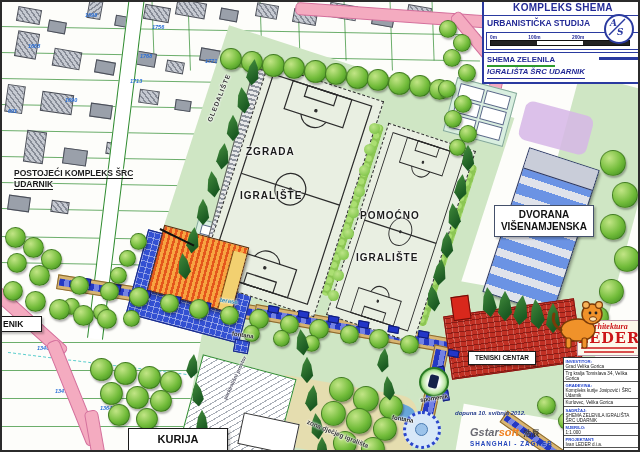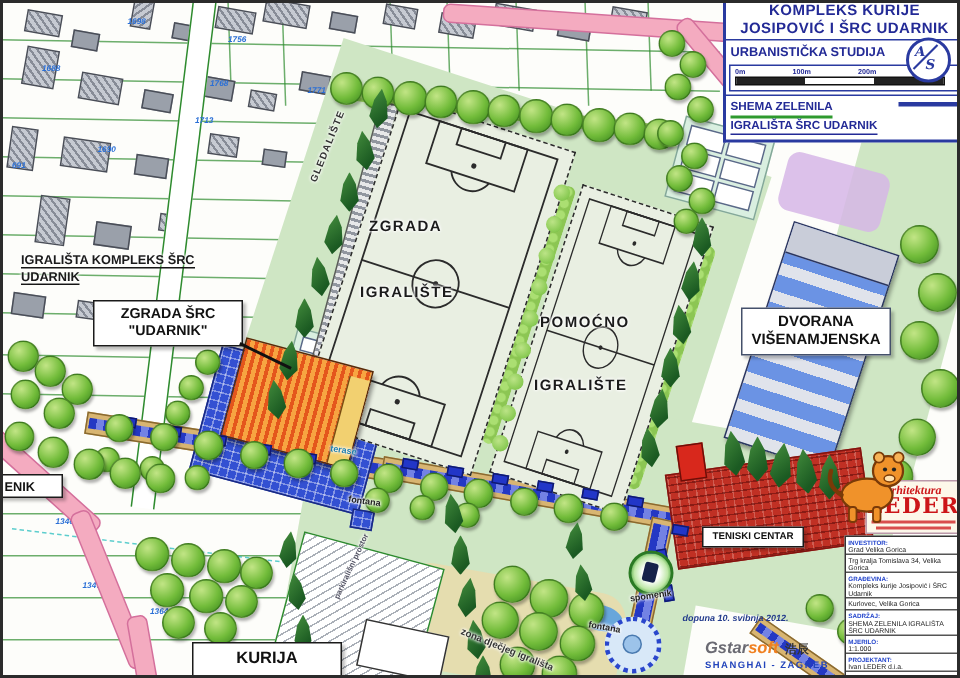--- a/index.html
+++ b/index.html
@@ -78,21 +78,21 @@
   .tb .row2{position:relative;padding:2px 3px;font-weight:bold;font-size:8.5px;height:11px;}
   .tb .logo{position:absolute;right:8px;top:-2px;width:26px;height:26px;border:2px solid #2a3aa0;border-radius:50%;background:#fff;z-index:2;}
   .tb .scalebox{margin:1px 2px 2px 2px;border:1.5px solid #2a3aa0;padding:1px 3px 3px 3px;}
   .tb .mlab{font-weight:bold;font-size:7.5px;}
   .tb .ticks{display:flex;justify-content:space-between;width:138px;font-size:4.8px;font-weight:bold;margin-top:1px;}
   .tb .bar{width:138px;height:4px;border:1px solid #111;
         background:linear-gradient(90deg,#222 0 33.3%,#fff 33.3% 66.6%,#222 66.6% 100%);}
   .tb .row4{display:flex;border-top:1.6px solid #2a3aa0;padding:2px 3px 3px 3px;}
   .tb .states{flex:1;font-weight:bold;font-size:7.8px;line-height:1.35;}
   .tb .g-ul{display:inline-block;border-bottom:2px solid #2e9a2e;}
-  .tb .n-ul{display:inline-block;border-bottom:1px solid #232a96;}
+  .tb .n-ul{display:inline-block;border-bottom:1px solid #232a96;font-style:italic;}
   .tb .ten{width:40px;text-align:center;font-family:"DejaVu Serif",serif;font-weight:bold;font-size:24px;color:#1d5f23;line-height:1;}
   .tb .ten u{display:block;height:0;border-bottom:3px solid #2a3aa0;margin-top:2px;text-decoration:none;}
   
   .logo-led{left:577px;top:320px;width:62px;z-index:62;background:#fdf8ea;border:1px solid #b9a;text-align:center;padding:1px 0 2px 0;}
   .logo-led .a1{font-style:italic;font-weight:bold;font-size:8px;color:#cc1518;font-family:"Liberation Serif",serif;}
   .logo-led .a2{font-weight:bold;font-size:14.5px;color:#cc1518;letter-spacing:1px;font-family:"DejaVu Serif",serif;line-height:1;}
   .logo-led .rl{height:2px;background:#cc1518;opacity:.75;margin:1.5px 3px 0 3px;}
   .tbl{left:563px;top:357px;width:76px;z-index:62;background:#fff;border:1px solid #333;font-size:4.6px;}
   .tb-row{display:flex;flex-direction:column;border-bottom:.8px solid #555;padding:.5px 1.5px;min-height:6px;justify-content:center;}
   .tb-label{color:#2244cc;font-weight:bold;font-size:4.2px;}
@@ -399,26 +399,22 @@
   </div>
 
   <div class="abs fountain" style="left:403px;top:411px;">
       <i></i>
     </div>
   <div class="abs monument" style="left:419px;top:367px;">
       <i></i>
     </div>
 
   <div class="abs map-text" style="left:14px;top:168px;font-size:8.5px;">
-    <div class="ul">IGRALIŠTA KOMPLEKS ŠRC</div>
+    <div class="ul">POSTOJEĆI KOMPLEKS ŠRC</div>
     <div class="ul" style="display:inline-block;">UDARNIK</div>
-  </div>
-  <div class="abs label-box" style="left:62px;top:200px;width:98px;font-size:9.5px;padding:3px 0;">
-    <div>ZGRADA ŠRC</div>
-    <div>"UDARNIK"</div>
   </div>
   <div class="abs leader" style="left:160px;top:228px;width:38px;transform:rotate(26deg);"></div>
 
   <div class="abs map-text" style="left:246px;top:146px;font-size:10px;letter-spacing:1px;">ZGRADA</div>
   <div class="abs map-text" style="left:240px;top:190px;font-size:10px;letter-spacing:1px;">IGRALIŠTE</div>
   <div class="abs map-text" style="left:360px;top:210px;font-size:10px;letter-spacing:1px;">POMOĆNO</div>
   <div class="abs map-text" style="left:356px;top:252px;font-size:10px;letter-spacing:1px;">IGRALIŠTE</div>
   <div class="abs map-text" style="left:206px;top:120px;font-size:6.5px;letter-spacing:1px;transform:rotate(-68deg);transform-origin:left top;color:#333;">GLEDALIŠTE</div>
 
   <div class="abs label-box" style="left:494px;top:205px;width:98px;font-size:10px;padding:3px 0;border-width:1px;border-color:#44506a;">
@@ -438,22 +434,21 @@
   <div class="abs note" style="left:455px;top:410px;">dopuna 10. svibnja 2012.</div>
 
   <div class="abs gstar" style="left:470px;top:422px;">
     <span class="g1">Gstar</span><span class="g2">soft</span>
     <span class="g3">浩辰</span>
     <span class="g4">SHANGHAI - ZAGREB</span>
   </div>
 
   <div class="abs tb">
     <div class="row1">
-      <div>KOMPLEKS KURIJE</div>
-      <div>JOSIPOVIĆ I ŠRC UDARNIK</div>
+      <div>KOMPLEKS SHEMA</div>
     </div>
     <div class="row2">
       <span>URBANISTIČKA STUDIJA</span>
       <span class="logo">
         <svg width="22" height="22" viewBox="0 0 22 22">
           <line x1="3" y1="19" x2="19" y2="3" stroke="#2a3aa0" stroke-width="1.4"></line>
           <text x="4" y="10" font-size="9" font-style="italic" fill="#2a3aa0" font-family="DejaVu Serif,serif">A</text>
           <text x="11" y="19" font-size="9" font-style="italic" fill="#2a3aa0" font-family="DejaVu Serif,serif">S</text>
         </svg>
       </span>

